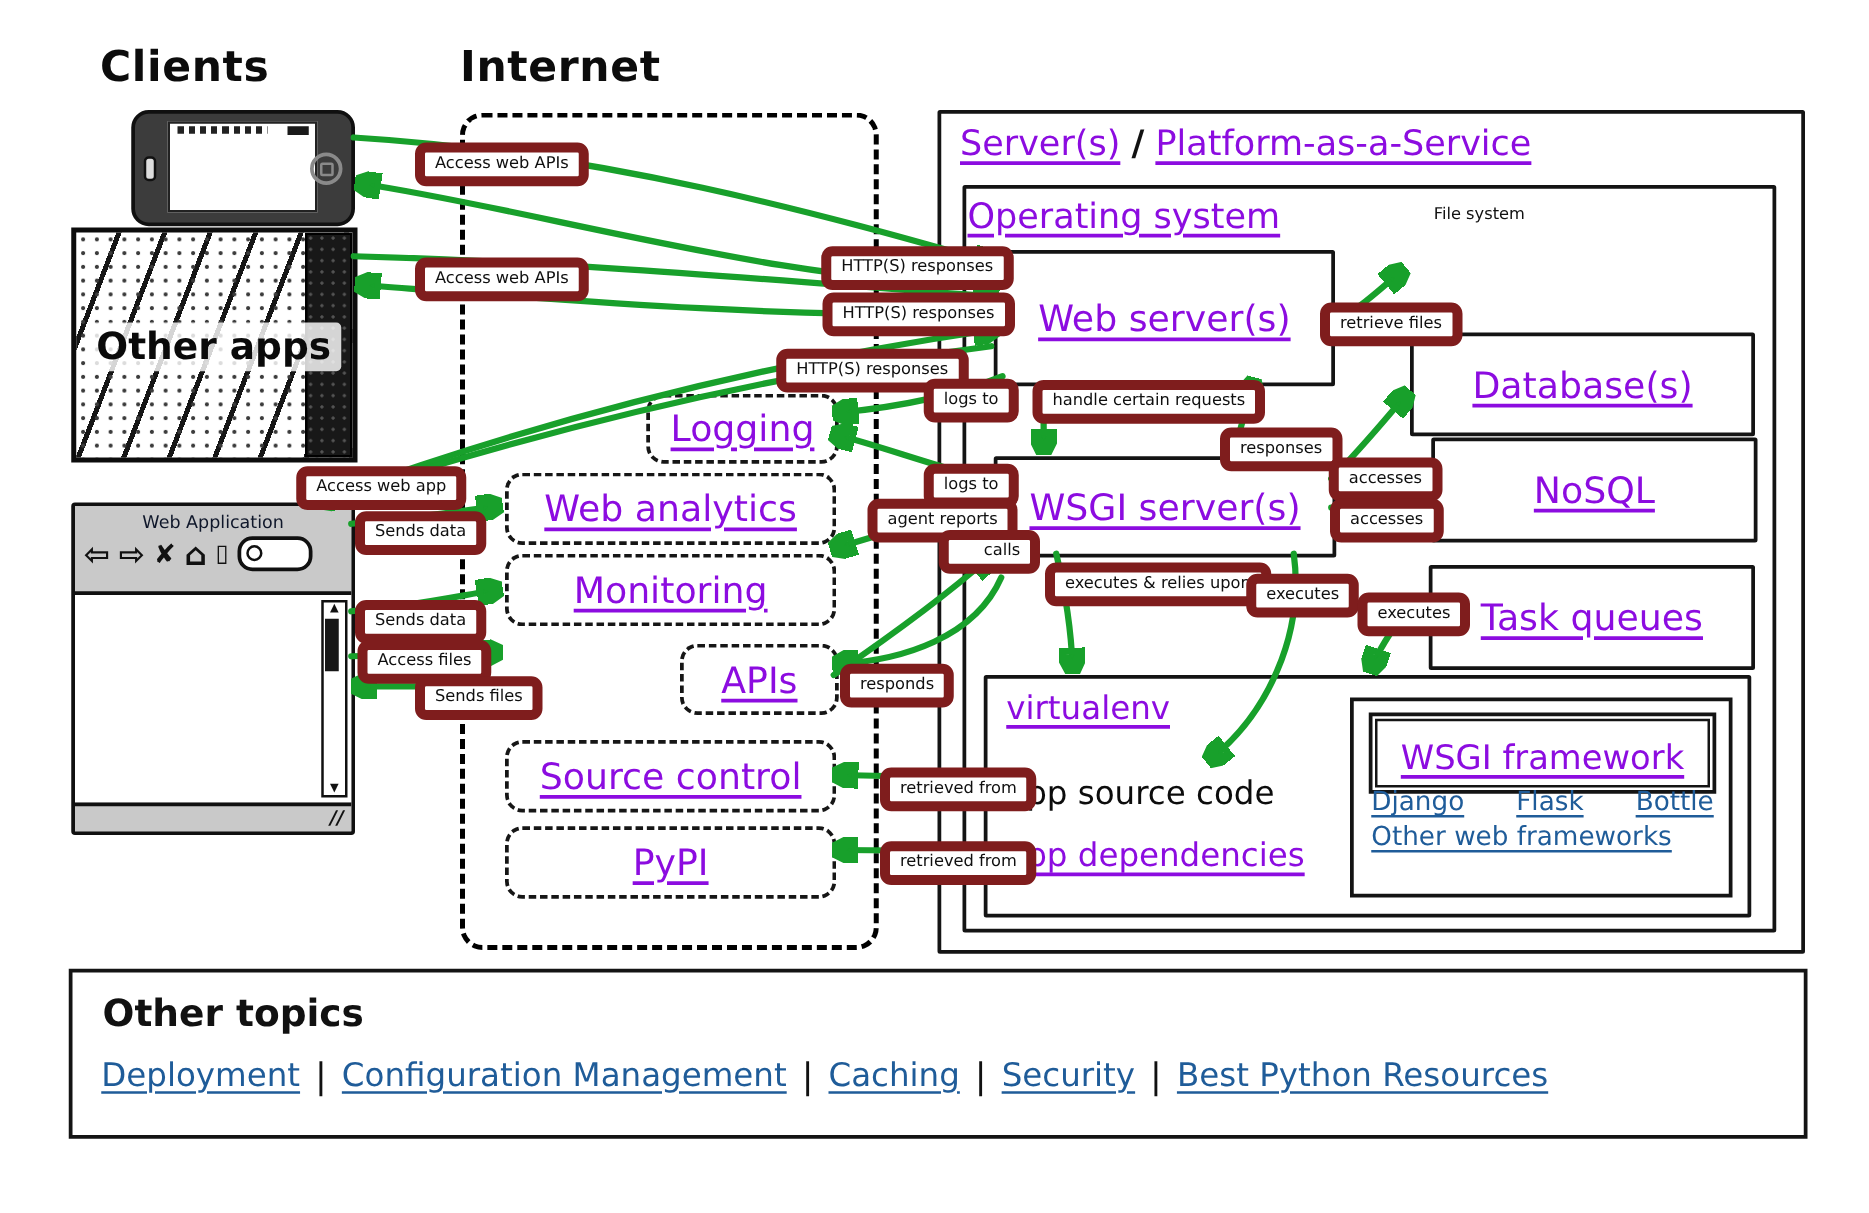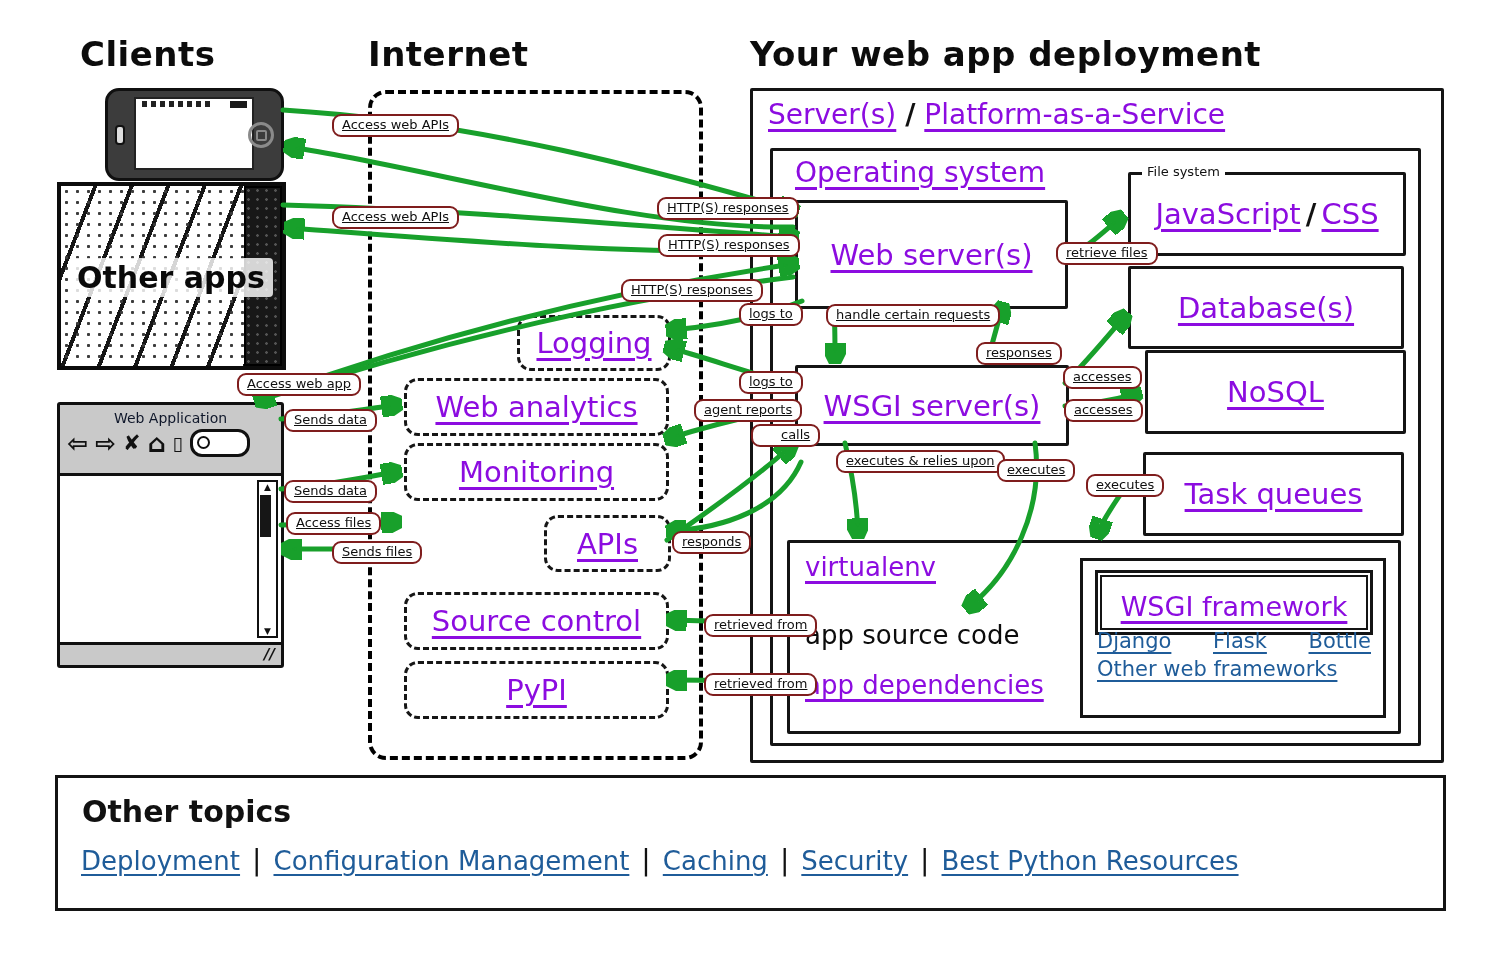--- a/index.html
+++ b/index.html
@@ -13,22 +13,22 @@
   .container{position:absolute;border:3px solid #141414;background:transparent;z-index:1;border-radius:2px;}
   .dashed-region{position:absolute;border:4px dashed #000;border-radius:18px;background:transparent;z-index:1;}
   .dbox{position:absolute;border:3px dashed #161616;border-radius:14px;background:#fff;display:flex;
         align-items:center;justify-content:center;z-index:3;}
   
   .plink{color:#8c0ce0;text-decoration:underline;text-decoration-thickness:2.5px;text-underline-offset:5px;}
   .blink{color:#1f5c99;text-decoration:underline;text-decoration-thickness:2px;text-underline-offset:4px;}
   .big{font-size:29px;font-weight:500;}
   .sep{color:#111;font-weight:600;}
   
-  .pill{position:absolute;background:#fff;border:2px solid #7f1d1d;border-radius:9px;padding:1px 8px;
-        font-size:13px;line-height:1.3;color:#0f0f0f;white-space:nowrap;z-index:7;text-decoration:underline;}
+  .pill{position:absolute;background:#fff;border:8px solid #7f1d1d;border-radius:9px;padding:1px 8px;
+        font-size:13px;line-height:1.3;color:#0f0f0f;white-space:nowrap;z-index:7;}
   
   #arrows{position:absolute;left:0;top:0;z-index:5;pointer-events:none;}
   #arrows path{fill:none;stroke:#18a02b;stroke-width:5;stroke-linecap:round;}
   
   .legend{position:absolute;background:#fff;font-size:13px;padding:0 5px;z-index:4;}
   
   .phone{position:absolute;left:105px;top:88px;width:173px;height:87px;background:#3c3c3c;
          border:3px solid #101010;border-radius:14px;z-index:3;}
   .phone .screen{position:absolute;left:26px;top:6px;width:116px;height:69px;background:#fff;border:2px solid #222;}
   .phone .status{position:absolute;left:6px;top:2px;width:72px;height:6px;
@@ -78,21 +78,20 @@
   .topics-links{position:absolute;left:23px;top:66px;display:flex;align-items:center;gap:12px;font-size:26px;}
   .topics-links .bar{font-size:28px;color:#111;font-weight:500;}
 </style>
 </head>
 <body>
 
 <div id="canvas">
 
   <div class="heading" style="left:80px;top:34px;">Clients</div>
   <div class="heading" style="left:368px;top:34px;">Internet</div>
-  <div class="heading" style="left:750px;top:34px;">Your web app deployment</div>
 
   <div class="phone">
     <div class="screen">
       <div class="status"></div>
       <div class="battery"></div>
     </div>
     <div class="home"></div>
     <div class="speaker"></div>
   </div>
 
@@ -148,31 +147,24 @@
 
   <div class="container" style="left:750px;top:88px;width:688px;height:669px;"></div>
   <div class="container" style="left:770px;top:148px;width:645px;height:592px;"></div>
 
   <div class="abs" style="left:768px;top:98px;font-size:28px;z-index:4;">
     <span class="plink">Server(s)</span>
     <span class="sep">/</span>
     <span class="plink">Platform-as-a-Service</span>
   </div>
 
-  <div class="abs" style="left:795px;top:156px;font-size:28px;z-index:4;">
+  <div class="abs" style="left:774px;top:156px;font-size:28px;z-index:4;">
     <span class="plink">Operating system</span>
   </div>
 
-  <div class="sbox" style="left:1128px;top:172px;width:272px;height:78px;">
-    <span>
-      <span class="plink big">JavaScript</span>
-      <span class="sep big">/</span>
-      <span class="plink big">CSS</span>
-    </span>
-  </div>
   <div class="legend" style="left:1142px;top:164px;">File system</div>
 
   <div class="sbox" style="left:795px;top:200px;width:267px;height:103px;">
     <span class="plink big">Web server(s)</span>
   </div>
 
   <div class="sbox" style="left:1128px;top:266px;width:270px;height:77px;">
     <span class="plink big">Database(s)</span>
   </div>
 

